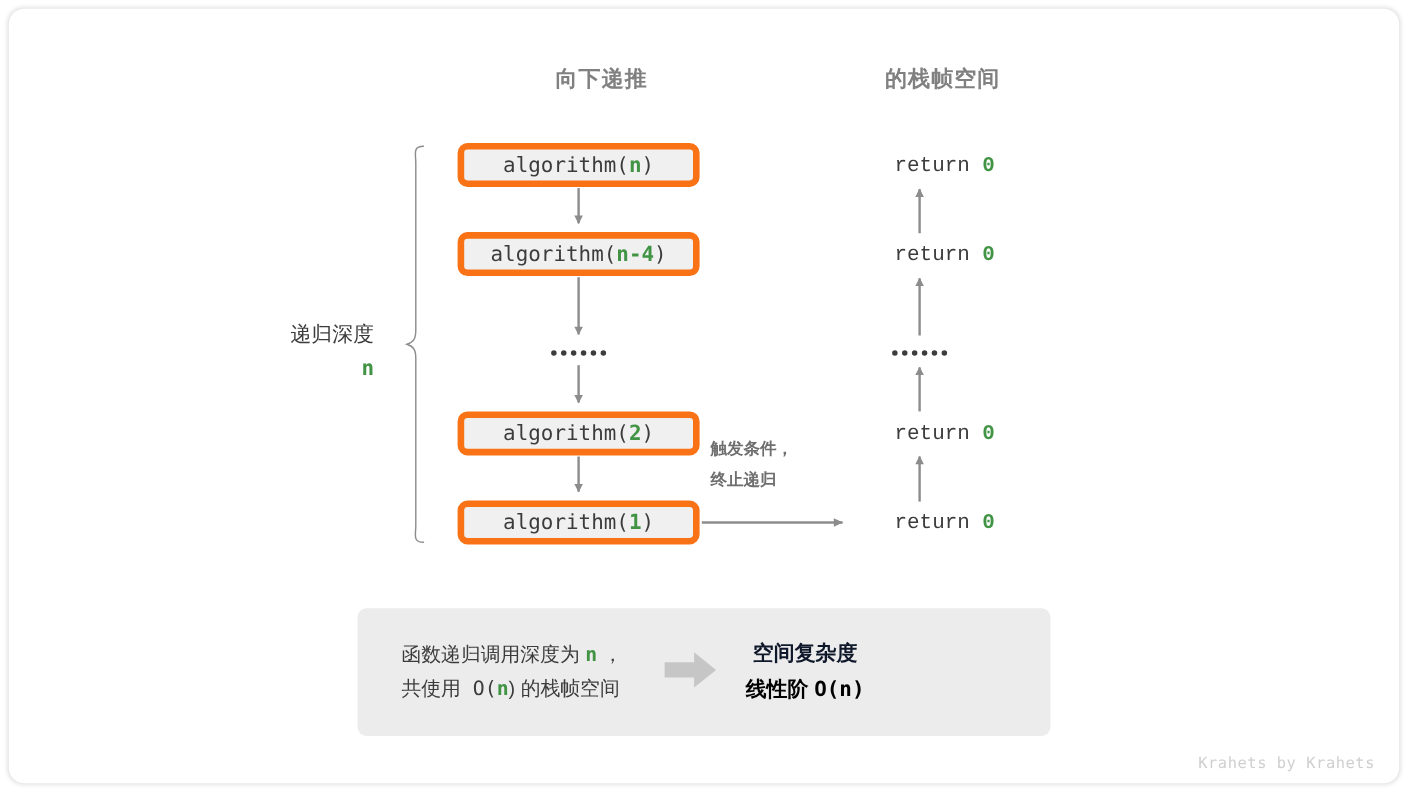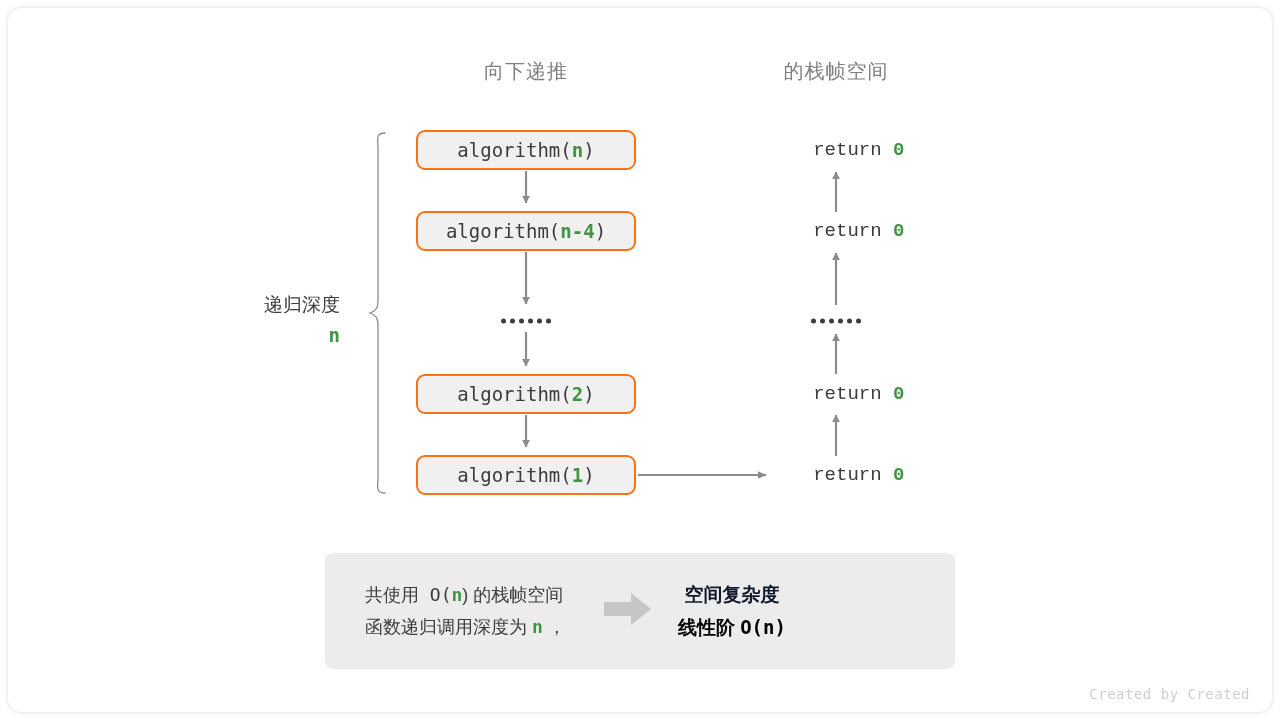--- a/index.html
+++ b/index.html
@@ -31,39 +31,40 @@
     height: 704px;
     background: #ffffff;
     border-radius: 14px;
     box-shadow: 0 0 5px rgba(0,0,0,0.16);
     box-sizing: border-box;
   }
 
   
   .col-header {
     position: absolute;
-    font-weight: normal;
+    font-weight: bold;
     font-size: 20px;
     color: #808080;
     letter-spacing: 1px;
     white-space: nowrap;
     transform: translateX(-50%);
     text-align: right;
+    margin-left: 21px;
   }
   #header-down { left: 526px; top: 58px; }
   #header-up   { left: 836px; top: 58px; }
 
   
   .call-box {
     position: absolute;
     left: 416px;
     width: 220px;
     height: 40px;
     background: #f0f0f0;
-    border: 2px solid #f97316;
+    border: 6px solid #f97316;
     border-radius: 9px;
     box-sizing: border-box;
     display: flex;
     align-items: center;
     justify-content: center;
     font-family: "DejaVu Sans Mono", "Liberation Mono", monospace;
     font-size: 19px;
     color: #3c3c3c;
     white-space: pre;
   }
@@ -262,20 +263,24 @@
   </div>
   <div class="dots" id="dots-right">
     <span></span>
     <span></span>
     <span></span>
     <span></span>
     <span></span>
     <span></span>
   </div>
 
+  <div id="trigger-note">
+    <div>触发条件，</div>
+    <div>终止递归</div>
+  </div>
 
   <svg id="arrow-layer" viewBox="0 0 1280 720" xmlns="http://www.w3.org/2000/svg">
     <defs>
       <marker id="ah-down" markerWidth="9" markerHeight="9" refX="4.5" refY="7.6" orient="0" markerUnits="userSpaceOnUse">
         <path d="M0.6,0.6 L8.4,0.6 L4.5,8.2 Z" fill="#8c8c8c"></path>
       </marker>
       <marker id="ah-up" markerWidth="9" markerHeight="9" refX="4.5" refY="1.0" orient="0" markerUnits="userSpaceOnUse">
         <path d="M4.5,0.4 L8.4,8.0 L0.6,8.0 Z" fill="#8c8c8c"></path>
       </marker>
       <marker id="ah-right" markerWidth="10" markerHeight="9" refX="8.6" refY="4.5" orient="0" markerUnits="userSpaceOnUse">
@@ -303,34 +308,34 @@
     <line x1="836" y1="374" x2="836" y2="334" stroke="#8c8c8c" stroke-width="2.2" marker-end="url(#ah-up)"></line>
     <line x1="836" y1="456" x2="836" y2="415" stroke="#8c8c8c" stroke-width="2.2" marker-end="url(#ah-up)"></line>
 
     <line x1="638" y1="475" x2="766" y2="475" stroke="#8c8c8c" stroke-width="2.2" marker-end="url(#ah-right)"></line>
   </svg>
 
   <div id="summary-panel">
 
     <div id="summary-left">
       <div>
-        <span class="mono">共使用 O(</span><span class="param">n</span><span>) 的栈帧空间</span>
+        <span>函数递归调用深度为 </span><span class="param">n</span><span> ，</span>
       </div>
       <div>
-        <span>函数递归调用深度为 </span><span class="param">n</span><span> ，</span>
+        <span class="mono">共使用 O(</span><span class="param">n</span><span>) 的栈帧空间</span>
       </div>
     </div>
 
     <div id="summary-arrow">
       <svg width="48" height="34" viewBox="0 0 48 34" xmlns="http://www.w3.org/2000/svg">
         <path d="M0,10 L27,10 L27,1 L47,17 L27,33 L27,24 L0,24 Z" fill="#c6c6c6"></path>
       </svg>
     </div>
 
     <div id="summary-right">
       <span class="title">空间复杂度</span>
       <span class="value"><span>线性阶 </span><span class="mono">O(n)</span></span>
     </div>
   </div>
 
-  <div id="credit">Created by Created</div>
+  <div id="credit">Krahets by Krahets</div>
 
 </div>
 
 </body></html>

